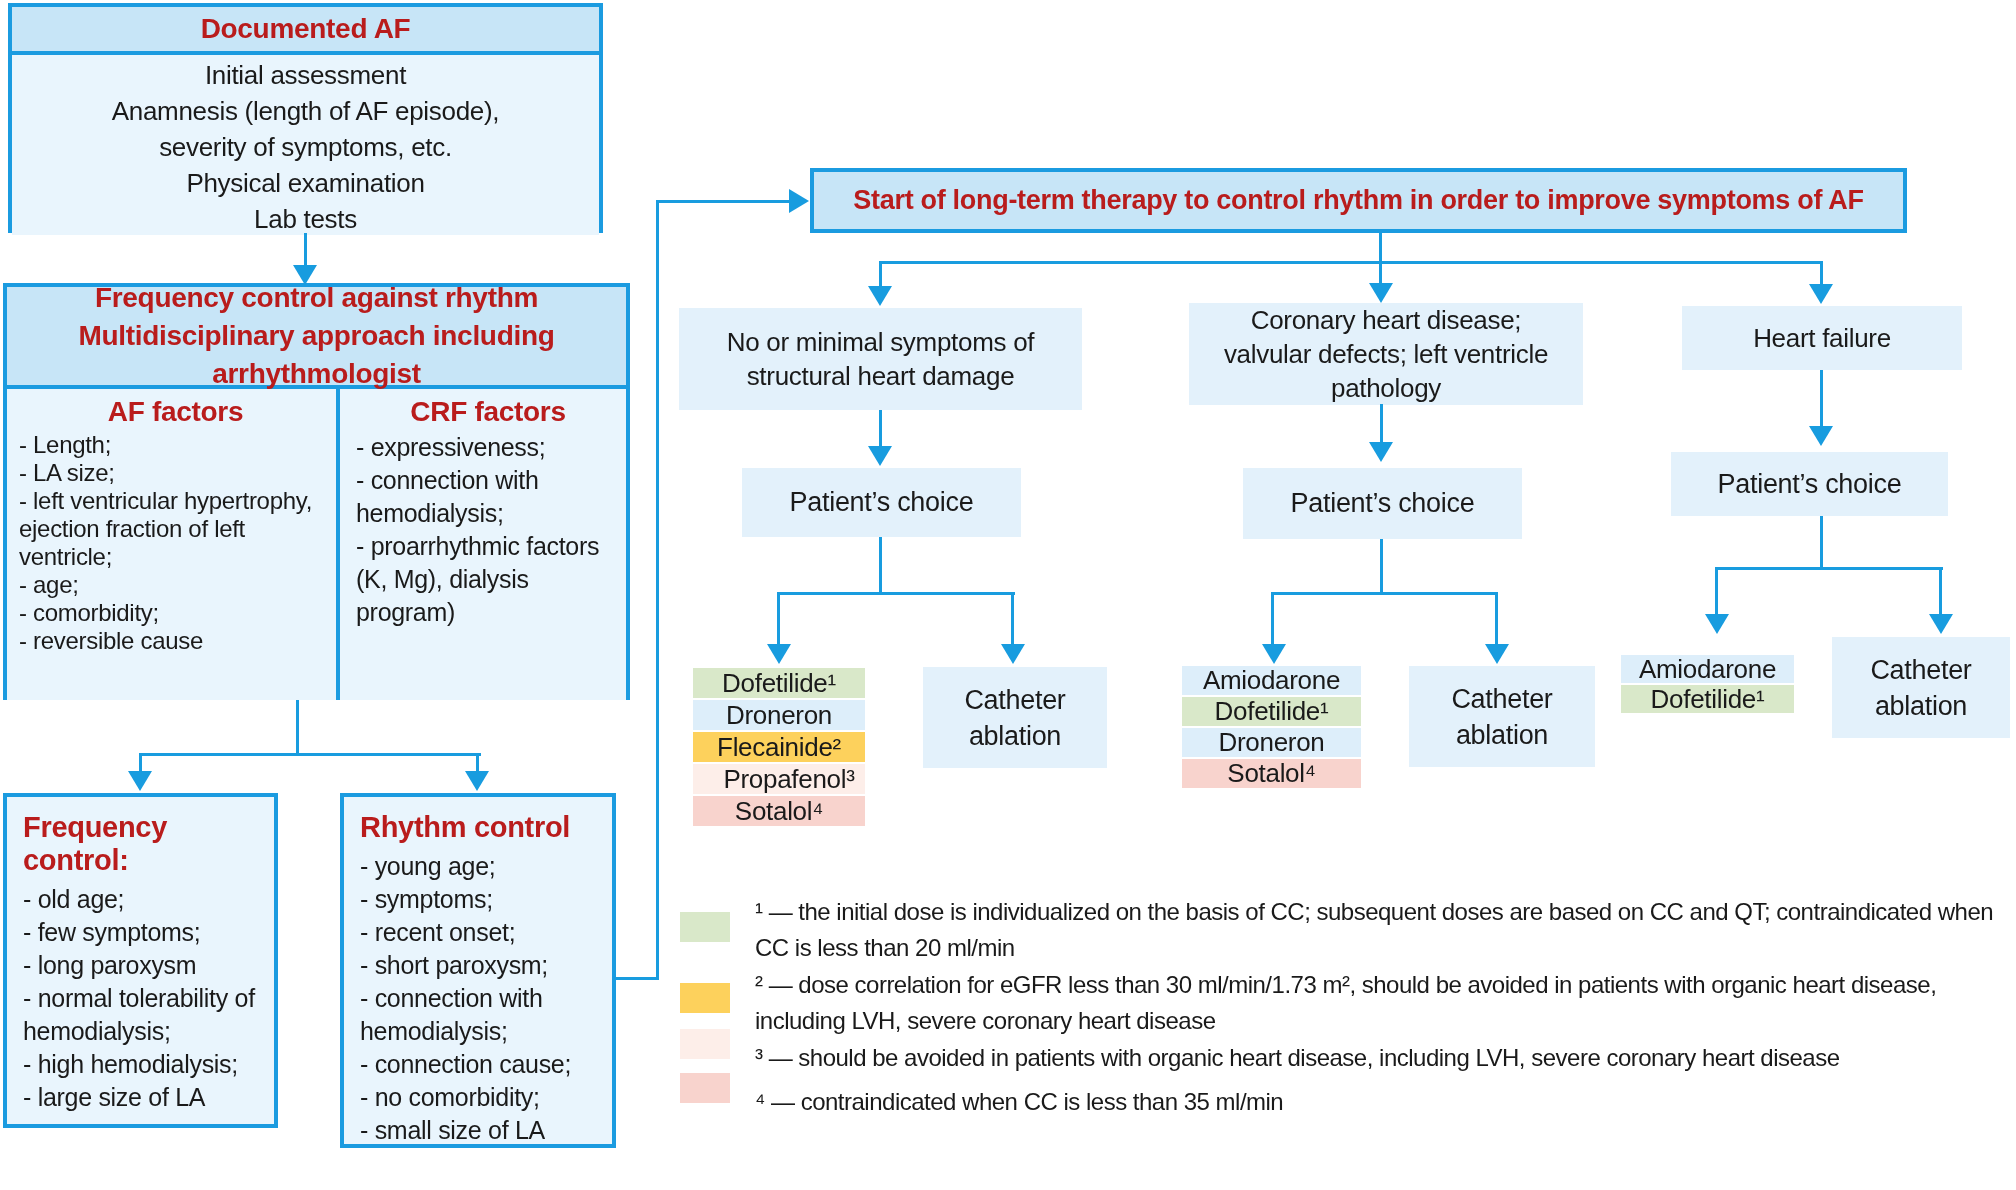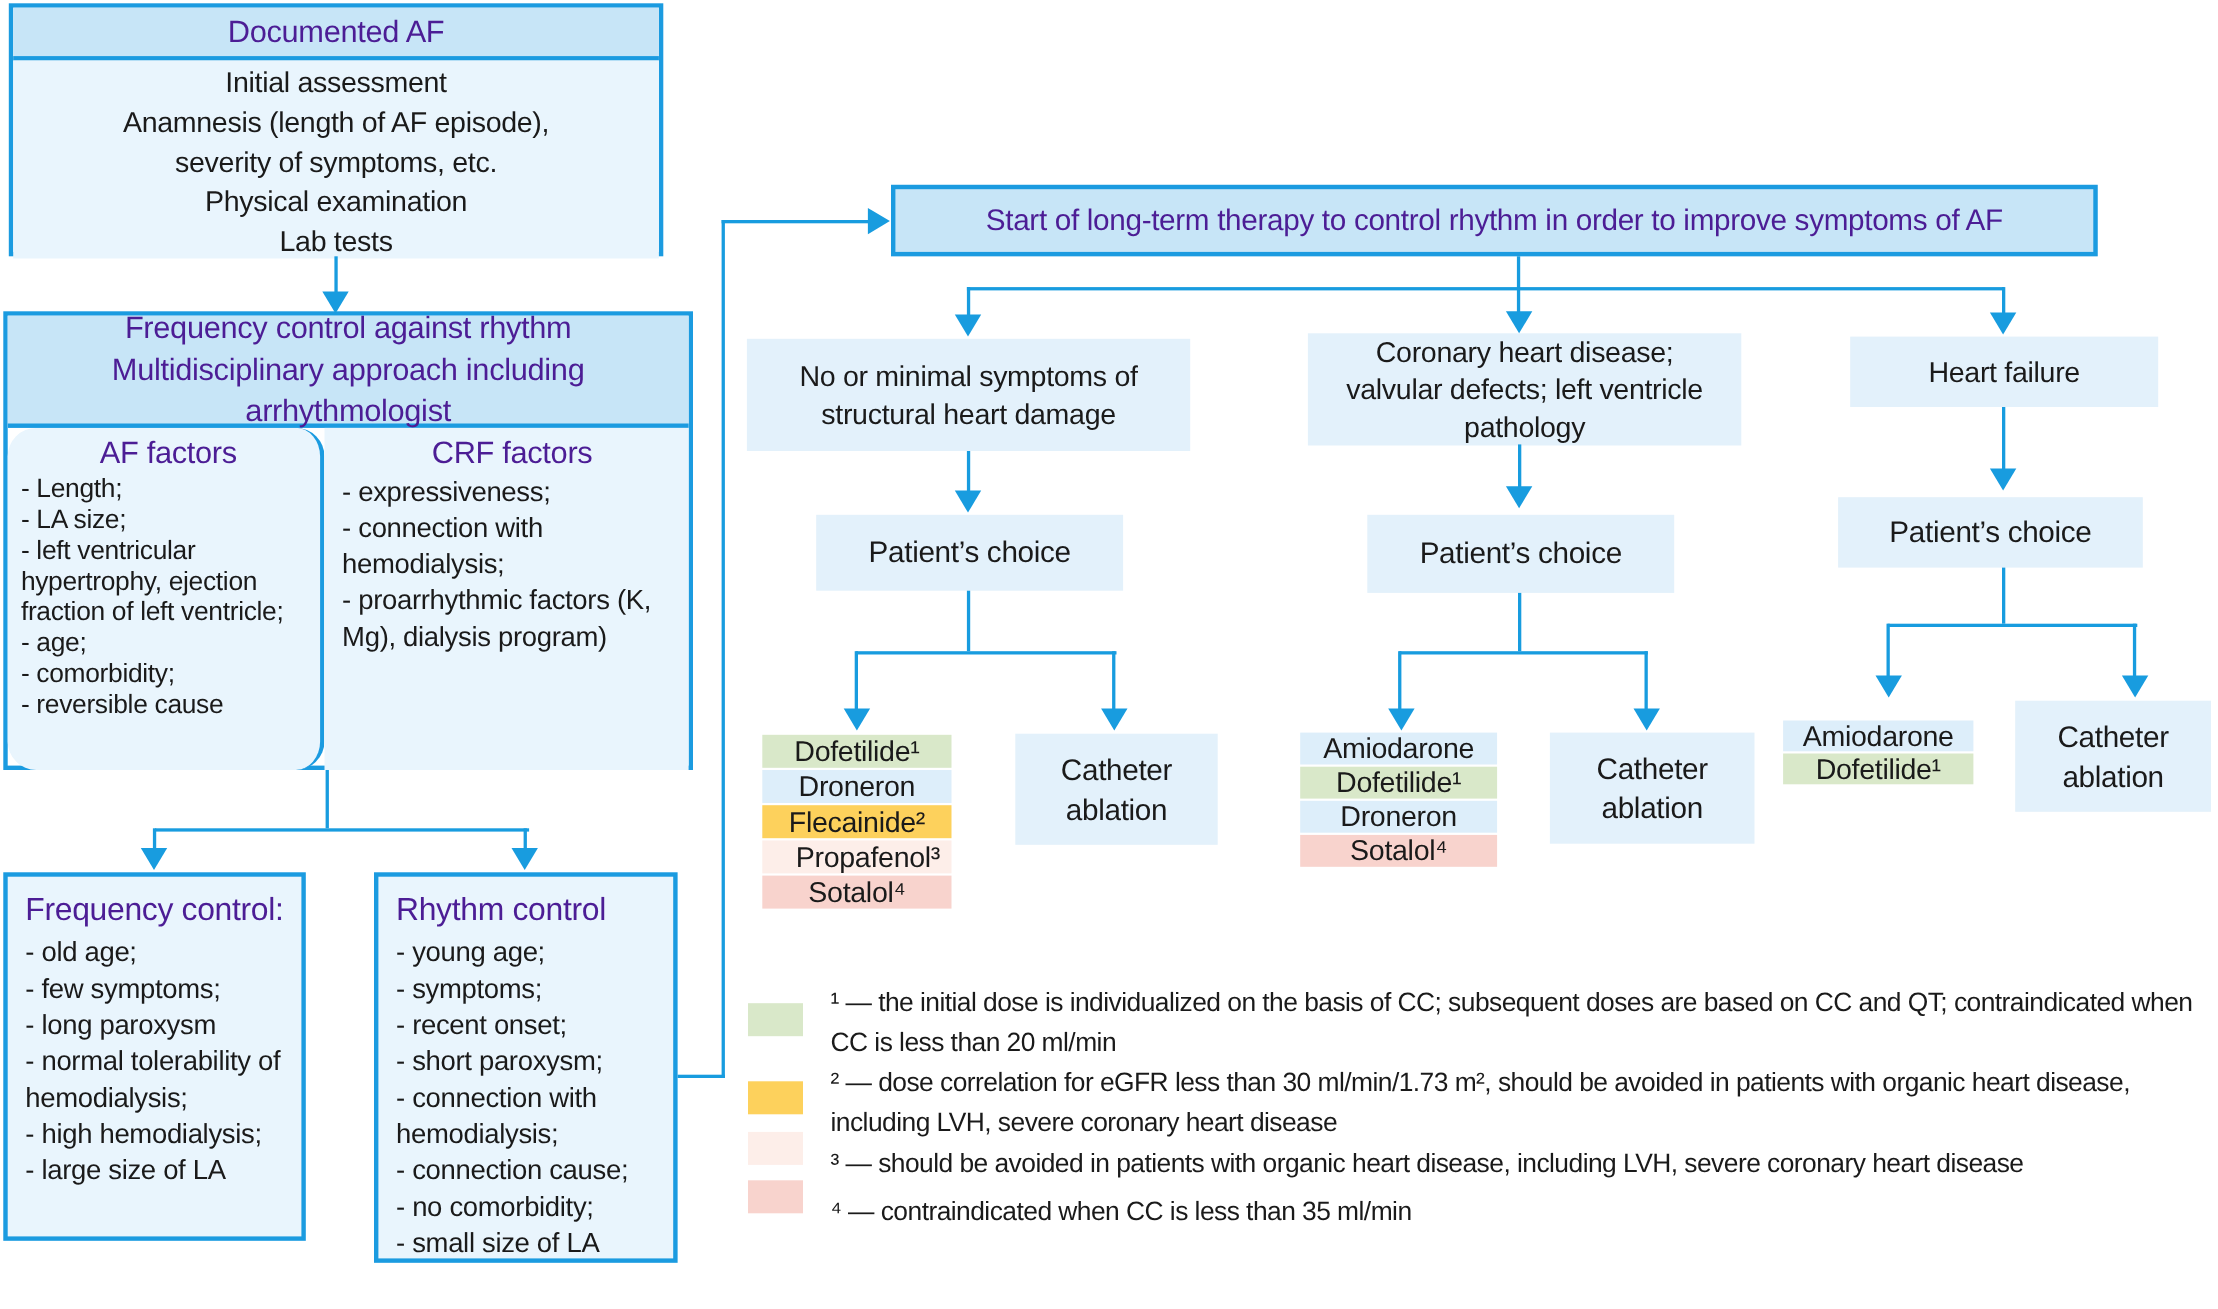--- a/index.html
+++ b/index.html
@@ -8,21 +8,21 @@
     font-family:"Liberation Sans","DejaVu Sans",sans-serif;color:#1a1a1a;
     letter-spacing:-0.3px;
   }
   .abs{position:absolute;box-sizing:border-box;}
   
   .frame{border:4px solid #1b9be0;}
   .hdrfill{background:#c7e5f7;}
   .bodyfill{background:#e9f5fd;}
   .node{background:#e3f1fb;}
   .center{display:flex;align-items:center;justify-content:center;text-align:center;}
-  .b{font-weight:normal;color:#4c1d95;}
+  .b{font-weight:bold;color:#b91c1c;}
   
   .ln{background:#189cdf;}
   
   .ah-d{width:0;height:0;border-left:12px solid transparent;border-right:12px solid transparent;border-top:20px solid #189cdf;}
   .ah-r{width:0;height:0;border-top:12px solid transparent;border-bottom:12px solid transparent;border-left:20px solid #189cdf;}
   
   .items{font-size:25px;line-height:33px;}
   .itemsB{font-size:24px;line-height:28px;}
   
   .drug{display:flex;align-items:center;justify-content:center;font-size:26px;}
@@ -50,21 +50,21 @@
       <div>Lab tests</div>
     </div>
   </div>
 
   <div class="abs frame" style="left:3px;top:283px;width:627px;height:417px;">
     <div class="center hdrfill b" style="height:98px;border-bottom:4px solid #1b9be0;font-size:28px;line-height:38px;flex-direction:column;">
       <div>Frequency control against rhythm</div>
       <div>Multidisciplinary approach including arrhythmologist</div>
     </div>
     <div style="display:flex;height:311px;">
-      <div class="bodyfill" style="width:288px;border-right:4px solid #1b9be0;padding:4px 4px 0 12px;box-sizing:border-box;border-radius:26px;">
+      <div class="bodyfill" style="width:333px;border-right:4px solid #1b9be0;padding:4px 4px 0 12px;box-sizing:border-box;">
         <div class="b center" style="font-size:28px;height:38px;">AF factors</div>
         <div class="itemsB">
           <div>- Length;</div>
           <div>- LA size;</div>
           <div>- left ventricular hypertrophy, ejection fraction of left ventricle;</div>
           <div>- age;</div>
           <div>- comorbidity;</div>
           <div>- reversible cause</div>
         </div>
       </div>

